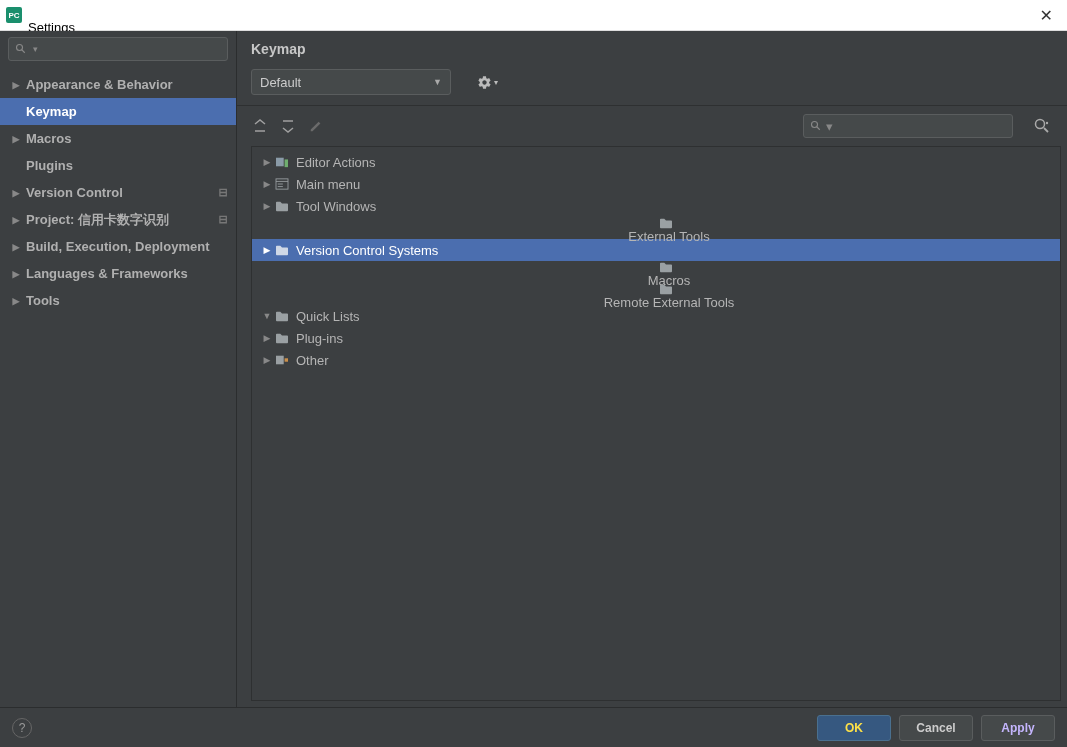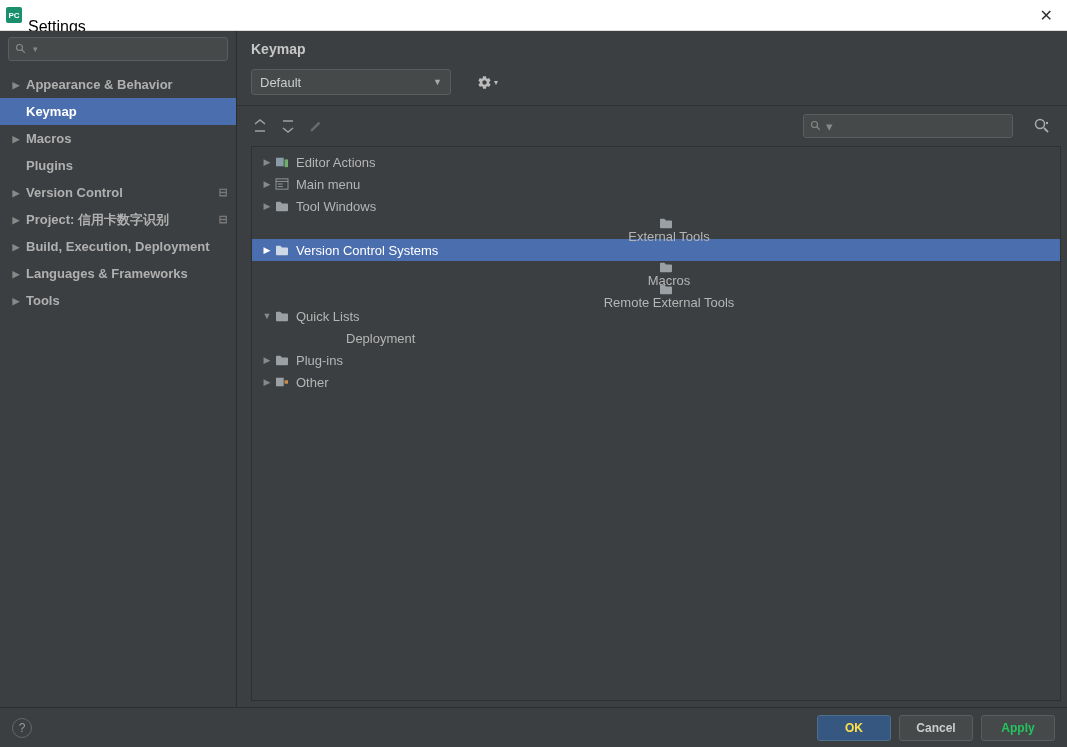--- a/index.html
+++ b/index.html
@@ -1,20 +1,20 @@
 <!DOCTYPE html>
 <html><head>
 <meta charset="utf-8">
 <style>
   * { box-sizing: border-box; margin: 0; padding: 0; }
   html, body { width: 1067px; height: 747px; font-family: "Segoe UI", Arial, sans-serif; font-size: 13px; background: #fff; color: #bbb; overflow: hidden; }
   .window { width: 1067px; height: 747px; display: flex; flex-direction: column; background: #3c3f41; }
   .titlebar { height: 28px; background: #fff; color: #000; display: flex; align-items: center; padding: 15px 6px; border-bottom: 1px solid #ddd; }
   .titlebar .appicon { width: 16px; height: 16px; background: #1a8f6d; margin-right: 6px; display:flex; align-items:center; justify-content:center; color:#fff; font-size:8px; font-weight:bold; border-radius:2px;}
-  .titlebar .title { flex: 1; font-size: 16px; margin-top: 24px; }
+  .titlebar .title { flex: 1; font-size: 13px; margin-top: 24px; }
   .titlebar .close { font-size: 16px; color:#333; padding: 0 8px; cursor: pointer; }
   .body { flex: 1; display: flex; min-height: 0; }
   .sidebar { width: 237px; background: #3c3f41; display: flex; flex-direction: column; border-right: 1px solid #2b2d2e; }
   .searchbox { margin: 6px 8px; height: 24px; background: #45494a; border: 1px solid #5a5d5e; border-radius: 3px; display: flex; align-items: center; padding: 0 6px; color:#888;}
   .searchbox svg { width:12px; height:12px; fill:#888; margin-right:4px;}
   .searchbox .caret { font-size:9px; margin-left:2px; color:#888;}
   .nav { flex: 1; overflow: auto; padding-top: 4px; }
   .nav-item { display: flex; align-items: center; height: 27px; padding-left: 10px; cursor: pointer; color: #b0b0b0; font-weight:bold; }
   .nav-item .arrow { width: 12px; text-align: center; font-size: 9px; color: #888; margin-right: 4px; }
   .nav-item .label { flex:1; white-space:nowrap; overflow:hidden; text-overflow:ellipsis;}
@@ -42,21 +42,21 @@
   .tree-row.selected .arrow { color:#fff; }
   .tree-row.depth1 { padding-left:26px;flex-direction:column; }
   .tree-row.depth2 { padding-left:58px; }
   .folder-svg { fill:#9aa0a3; }
   .tree-row.selected .folder-svg { fill:#cfd8e6; }
   .footer { height:40px; border-top:1px solid #2b2d2e; display:flex; align-items:center; padding:0 12px; background:#3c3f41;}
   .footer .help { width:20px; height:20px; border:1px solid #666; border-radius:50%; display:flex; align-items:center; justify-content:center; color:#999; font-size:12px; cursor:pointer;}
   .footer .spacer { flex:1; }
   .btn { min-width:74px; height:26px; border:1px solid #5a5d5e; background:#45494a; color:#ccc; border-radius:3px; margin-left:8px; display:flex; align-items:center; justify-content:center; cursor:pointer; font-size:12px;font-weight:bold;}
   .btn.primary { background:#365880; border-color:#4a708f; color:#fde047; font-weight:bold;}
-  .btn.disabled { color:#22c55e; }
+  .btn.disabled { color:#c4b5fd; }
 </style>
 </head>
 <body>
 
 <div class="window">
   <div class="titlebar">
     <div class="appicon">PC</div>
     <div class="title">Settings</div>
     <div class="close">✕</div>
   </div>
@@ -225,25 +225,20 @@
           </div>
           <div class="tree-row depth0">
             <span class="arrow">▼</span>
             <span class="icon">
               <svg class="folder-svg" width="14" height="12" viewBox="0 0 16 14">
                 <path d="M1 3 L1 12 Q1 13 2 13 L14 13 Q15 13 15 12 L15 5 Q15 4 14 4 L8 4 L6 2 L2 2 Q1 2 1 3 Z"></path>
               </svg>
             </span>
             <span>Quick Lists</span>
           </div>
-          <div class="tree-row depth2">
-            <span class="arrow"></span>
-            <span class="icon"></span>
-            <span>Deployment</span>
-          </div>
           <div class="tree-row depth0">
             <span class="arrow">▶</span>
             <span class="icon">
               <svg class="folder-svg" width="14" height="12" viewBox="0 0 16 14">
                 <path d="M1 3 L1 12 Q1 13 2 13 L14 13 Q15 13 15 12 L15 5 Q15 4 14 4 L8 4 L6 2 L2 2 Q1 2 1 3 Z"></path>
               </svg>
             </span>
             <span>Plug-ins</span>
           </div>
           <div class="tree-row depth0">

